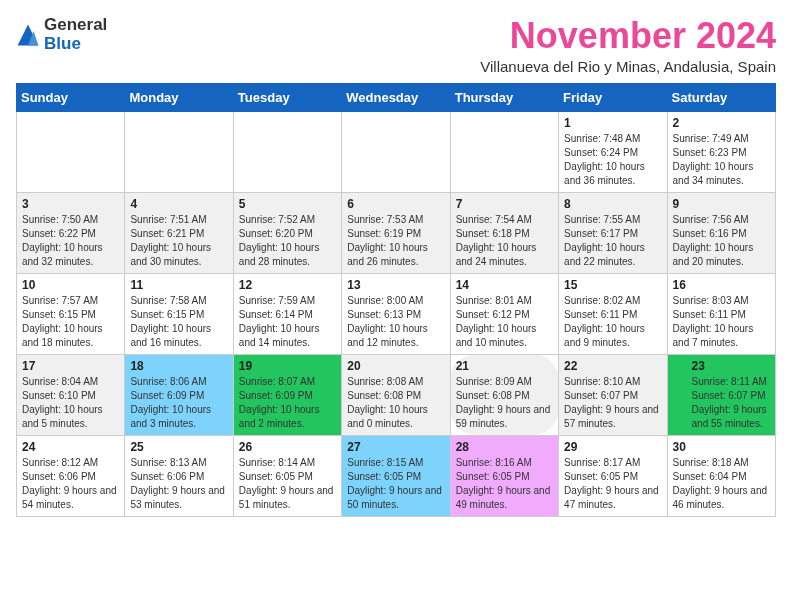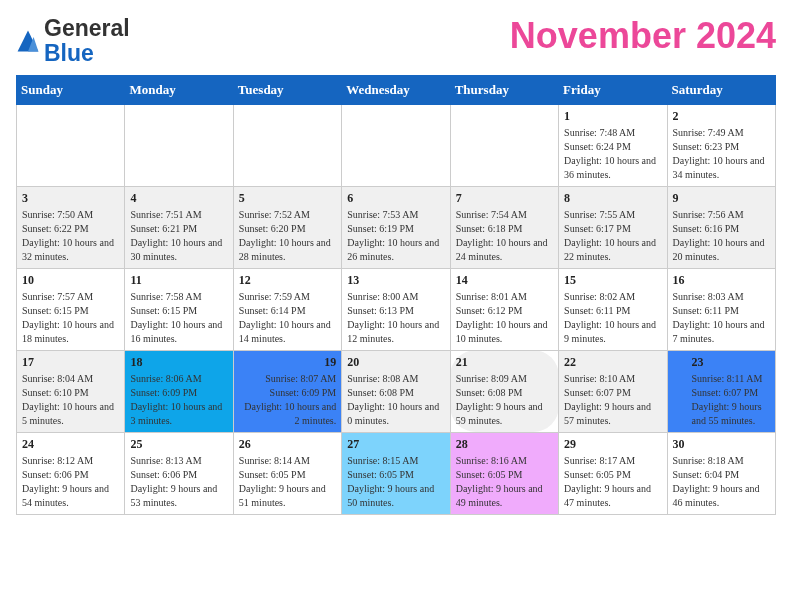--- a/index.html
+++ b/index.html
@@ -15,21 +15,21 @@
       align-items: flex-start;
       justify-content: space-between;
       margin-bottom: 8px;
     }
     .logo {
       display: flex;
       align-items: center;
       gap: 4px;
     }
     .logo-text {
-      font-size: 23px;
+      font-size: 17px;
       font-weight: bold;
       line-height: 1.1;
     }
     .logo-general { color: #333; }
     .logo-blue { color: #1565c0; }
     .logo-icon {
       width: 24px;
       height: 24px;
     }
     .title-block {
@@ -43,21 +43,20 @@
     }
     .location-title {
       font-size: 15px;
       color: #333;
       margin-top: 2px;
     }
     .calendar {
       width: 100%;
       border-collapse: collapse;
       font-size: 11px;
-      font-family: Liberation Serif, serif;
     }
     .calendar th {
       background-color: #1565c0;
       color: #fff;
       padding: 6px 4px;
       text-align: left;
       font-size: 13px;
       font-weight: bold;
       border: 1px solid #1565c0;
     }
@@ -99,20 +98,21 @@
       <polygon points="15,2 28,28 2,28" fill="#1565c0"></polygon>
       <polygon points="22,10 28,28 15,28" fill="#4a90d9"></polygon>
     </svg>
     <div class="logo-text">
       <span class="logo-general">General</span><br>
       <span class="logo-blue">Blue</span>
     </div>
   </div>
   <div class="title-block">
     <div class="month-title">November 2024</div>
+    <div class="location-title">Villanueva del Rio y Minas, Andalusia, Spain</div>
   </div>
 </div>
 
 <table class="calendar">
   <thead>
     <tr>
       <th>Sunday</th>
       <th>Monday</th>
       <th>Tuesday</th>
       <th>Wednesday</th>
@@ -229,27 +229,27 @@
 Daylight: 10 hours and 7 minutes.</div>
         </td>
       </tr>
       <tr>
         <td style="background: rgb(240, 240, 240);">
           <div class="day-num">17</div>
           <div class="day-info">Sunrise: 8:04 AM
 Sunset: 6:10 PM
 Daylight: 10 hours and 5 minutes.</div>
         </td>
-        <td style="background: #0ea5e9; margin-top: 24px;">
+        <td style="background: #7dd3fc; margin-top: 24px;">
           <div class="day-num">18</div>
           <div class="day-info">Sunrise: 8:06 AM
 Sunset: 6:09 PM
 Daylight: 10 hours and 3 minutes.</div>
         </td>
-        <td style="background: #3b82f6; text-align: right;">
+        <td style="background: #22c55e;">
           <div class="day-num">19</div>
           <div class="day-info">Sunrise: 8:07 AM
 Sunset: 6:09 PM
 Daylight: 10 hours and 2 minutes.</div>
         </td>
         <td style="background: rgb(240, 240, 240);">
           <div class="day-num">20</div>
           <div class="day-info">Sunrise: 8:08 AM
 Sunset: 6:08 PM
 Daylight: 10 hours and 0 minutes.</div>
@@ -259,21 +259,21 @@
           <div class="day-info">Sunrise: 8:09 AM
 Sunset: 6:08 PM
 Daylight: 9 hours and 59 minutes.</div>
         </td>
         <td style="background: rgb(240, 240, 240);">
           <div class="day-num">22</div>
           <div class="day-info">Sunrise: 8:10 AM
 Sunset: 6:07 PM
 Daylight: 9 hours and 57 minutes.</div>
         </td>
-        <td style="background: #3b82f6; padding-left: 24px;">
+        <td style="background: #22c55e; padding-left: 24px;">
           <div class="day-num">23</div>
           <div class="day-info">Sunrise: 8:11 AM
 Sunset: 6:07 PM
 Daylight: 9 hours and 55 minutes.</div>
         </td>
       </tr>
       <tr>
         <td style="background: rgb(255, 255, 255);">
           <div class="day-num">24</div>
           <div class="day-info">Sunrise: 8:12 AM

